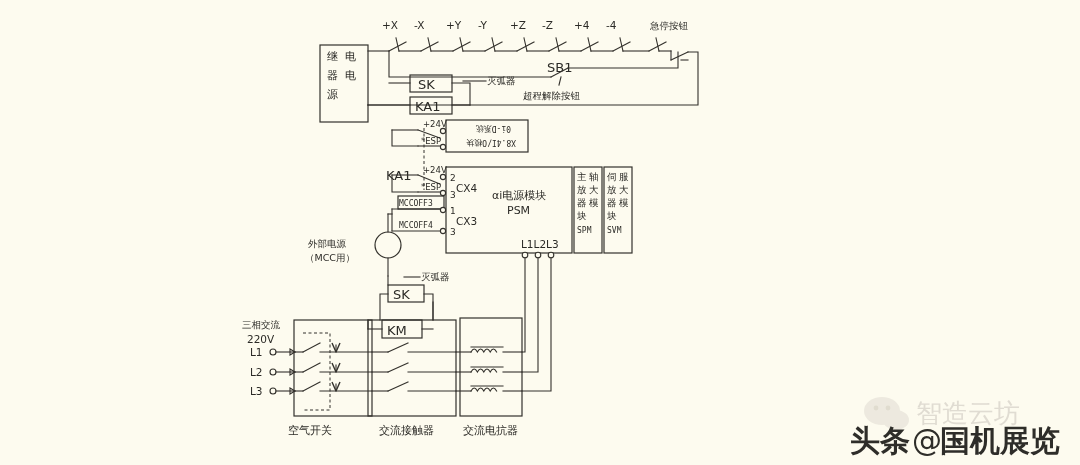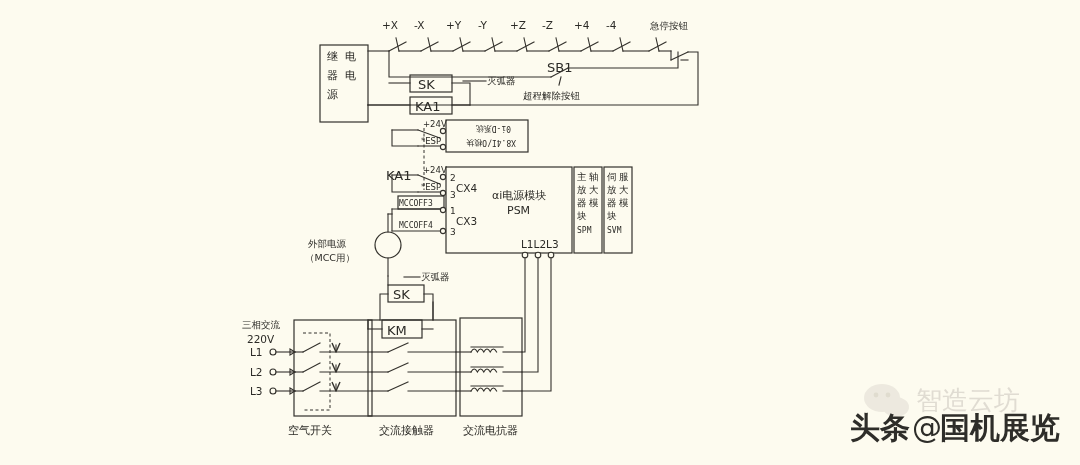--- a/index.html
+++ b/index.html
@@ -18,21 +18,21 @@
   .term{stroke:#33312c;stroke-width:1.1;fill:#FDFBEF;}
   .t{fill:#2b2a26;font-family:"DejaVu Sans","Liberation Sans",sans-serif;}
   .lbl-sm{font-size:8.5px;}
   .lbl-cn{font-size:9.5px;}
   .lbl-cn11{font-size:11px;}
   .lbl-box{font-size:13px;}
   .lbl-tag{font-size:10.5px;}
   .lbl-mono{font-family:"DejaVu Sans Mono","Liberation Mono",monospace;font-size:8px;}
   .lbl-pin{font-size:9px;}
   
-  #wm{position:absolute;right:6px;bottom:15px;width:228px;height:74px;}
+  #wm{position:absolute;right:6px;bottom:2px;width:228px;height:74px;}
   .wm-faint{fill:#e0dcd2;}
   .wm-dark{fill:#2e2d29;}
 </style>
 </head>
 <body>
 
 <div id="sheet">
 <svg width="1080" height="465" viewBox="0 0 1080 465">
 
   <g>

